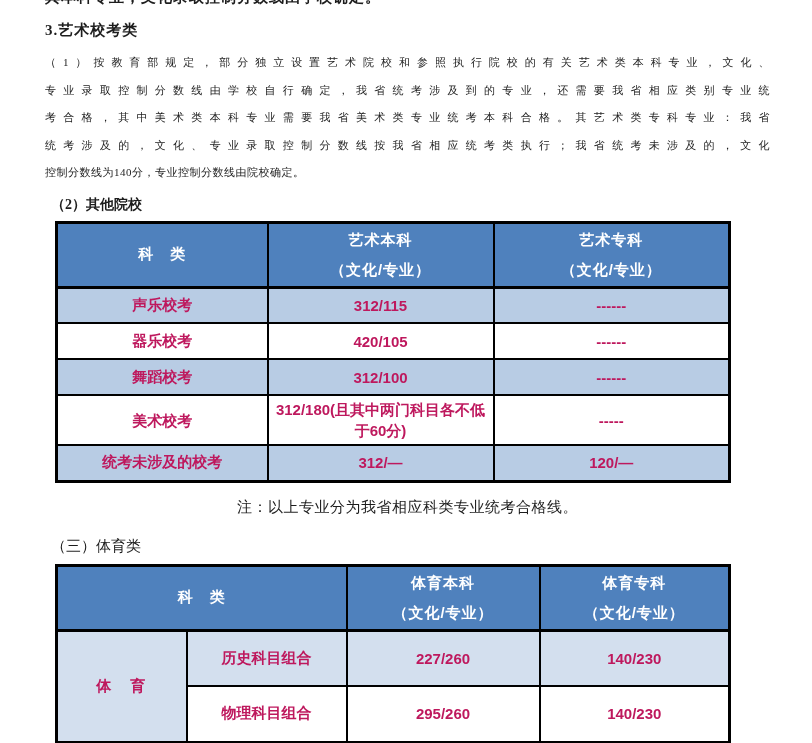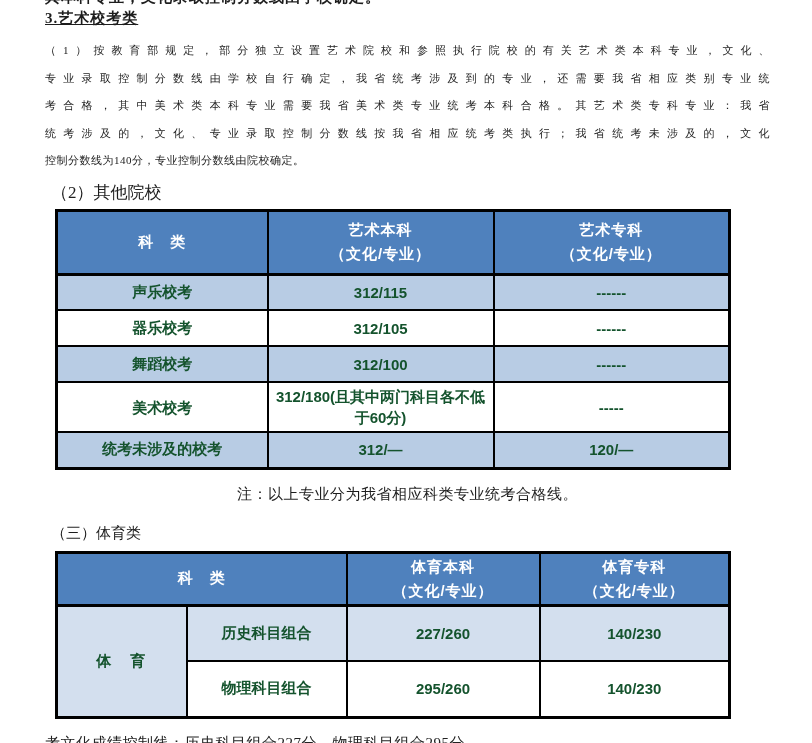--- a/index.html
+++ b/index.html
@@ -9,35 +9,35 @@
   }
   *{box-sizing:border-box; margin:0; padding:0;}
   html,body{width:812px; height:743px; overflow:hidden;}
   body{
     background:var(--page-bg); color:var(--text);
     font-family:"Liberation Serif","DejaVu Serif",serif;
   }
   .content{padding:0 42px 0 45px;}
   .clip-top{height:9px; overflow:hidden;}
   .clip-top span{display:block; margin-top:-12px; font-weight:bold; font-size:15px; letter-spacing:1px;}
-  .h-art{font-size:15px; font-weight:bold; letter-spacing:1px;text-decoration:underline;}
+  .h-art{margin-top:12px; font-size:15px; font-weight:bold; letter-spacing:1px;}
   .para{margin-top:9px;}
   .jline{font-size:11px; line-height:27.5px; text-align:justify; text-align-last:justify; letter-spacing:0.5px;}
   .jline.last{text-align-last:left;}
-  .subhead{margin-top:9px; padding-left:6px; font-size:17px; line-height:18px;}
+  .subhead{margin-top:9px; padding-left:6px; font-size:14px; line-height:18px;font-weight:bold;}
   table{border-collapse:collapse; margin-left:10px; width:673px; table-layout:fixed;
         font-family:"Liberation Sans","DejaVu Sans",sans-serif;}
   .t1{margin-top:7px;}
   .t2{margin-top:8px;}
   td{border:2px solid var(--border); text-align:center; vertical-align:middle;
-     font-size:15px; font-weight:bold; color:#14532d; padding:1px 4px;}
+     font-size:15px; font-weight:bold; color:#be185d; padding:1px 4px;}
   table{border:3px solid var(--border);}
   tr.hdr td{background:var(--table-header-bg); color:var(--table-header-text);
             border-bottom:3px solid var(--border); letter-spacing:1px;}
-  .pre{white-space:pre-line; line-height:24px;margin-left:24px;}
+  .pre{white-space:pre-line; line-height:30px;margin-left:24px;}
   .t1 tr.hdr td{height:64px;}
   .t1 tr.r td{height:36px;}
   .t1 tr.tall td{height:50px; line-height:21px;}
   .t1 tr.shade td, .shade-strong{background:var(--row-shade-strong);}
   .t2 tr.hdr td{height:48px;}
   .t2 tr.r td{height:56px;}
   .t2 td.group{background:var(--row-shade-strong); letter-spacing:2px;}
   .t2 tr.light td{background:var(--row-shade-light);}
   .note{margin-top:15px; font-size:15px; line-height:19px; letter-spacing:0.5px;text-align:center;}
   .sec3{margin-top:20px; padding-left:6px; font-size:15px;}
@@ -78,21 +78,21 @@
       <td class="pre">艺术专科
 （文化/专业）</td>
     </tr>
     <tr class="r shade">
       <td>声乐校考</td>
       <td>312/115</td>
       <td>------</td>
     </tr>
     <tr class="r">
       <td>器乐校考</td>
-      <td>312/105</td>
+      <td>420/105</td>
       <td>------</td>
     </tr>
     <tr class="r shade">
       <td>舞蹈校考</td>
       <td>312/100</td>
       <td>------</td>
     </tr>
     <tr class="r tall">
       <td>美术校考</td>
       <td>312/180(且其中两门科目各不低于60分)</td>

